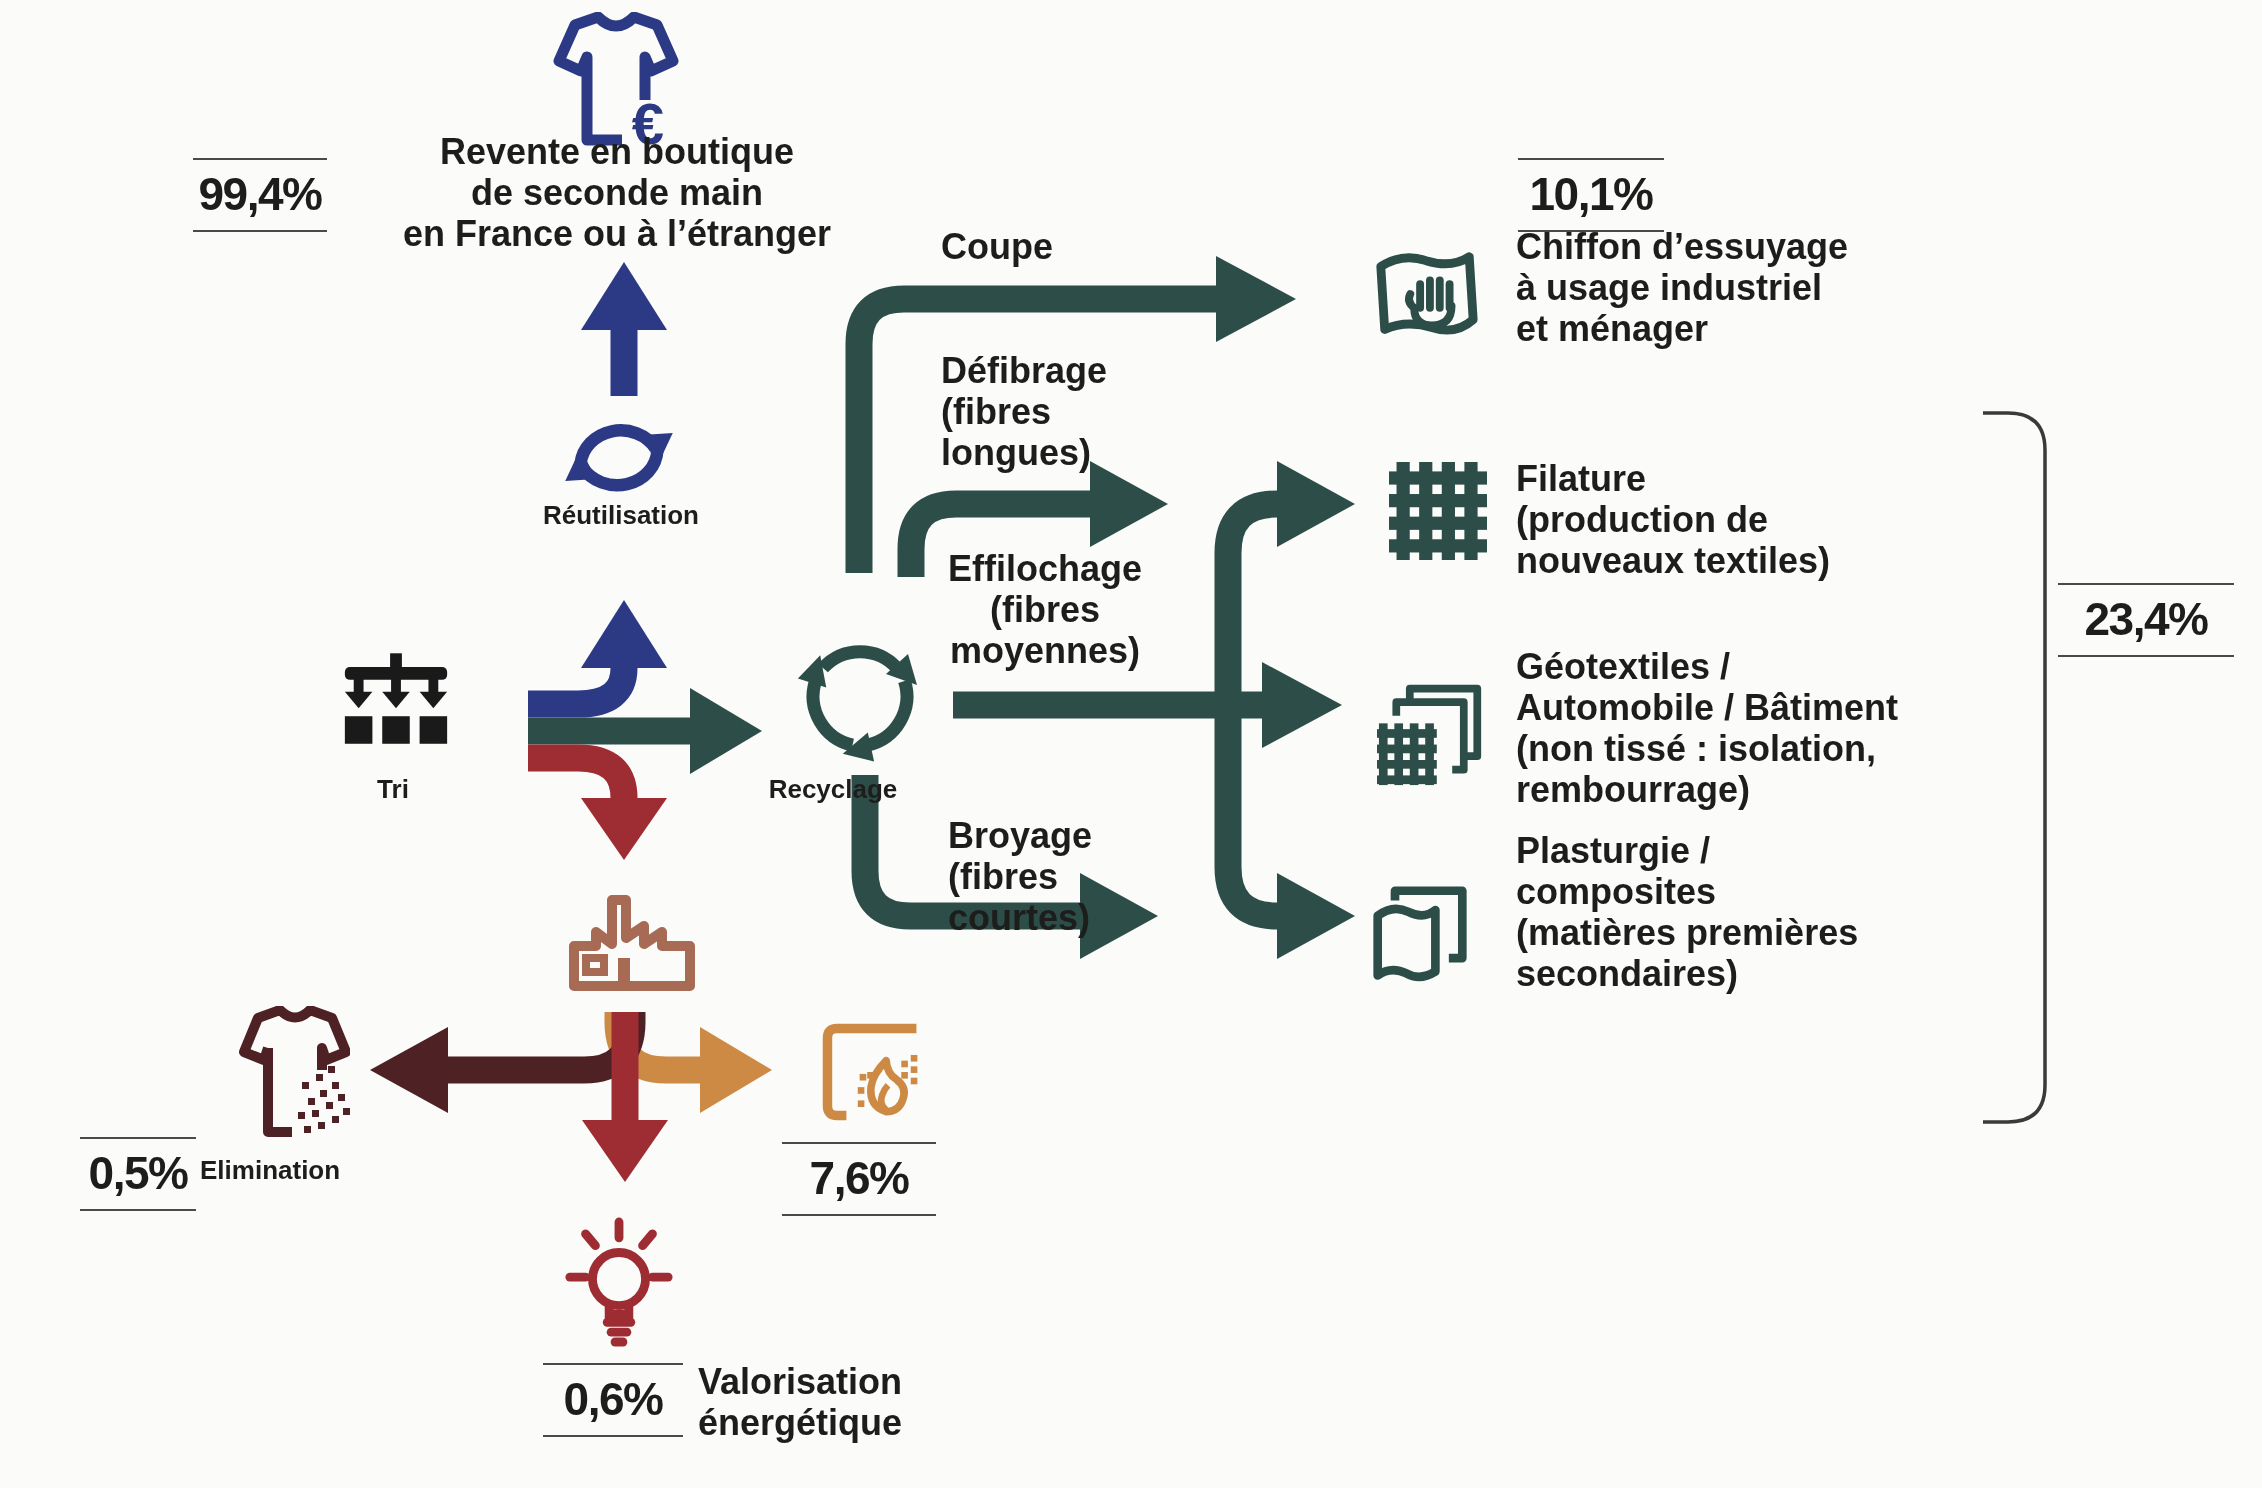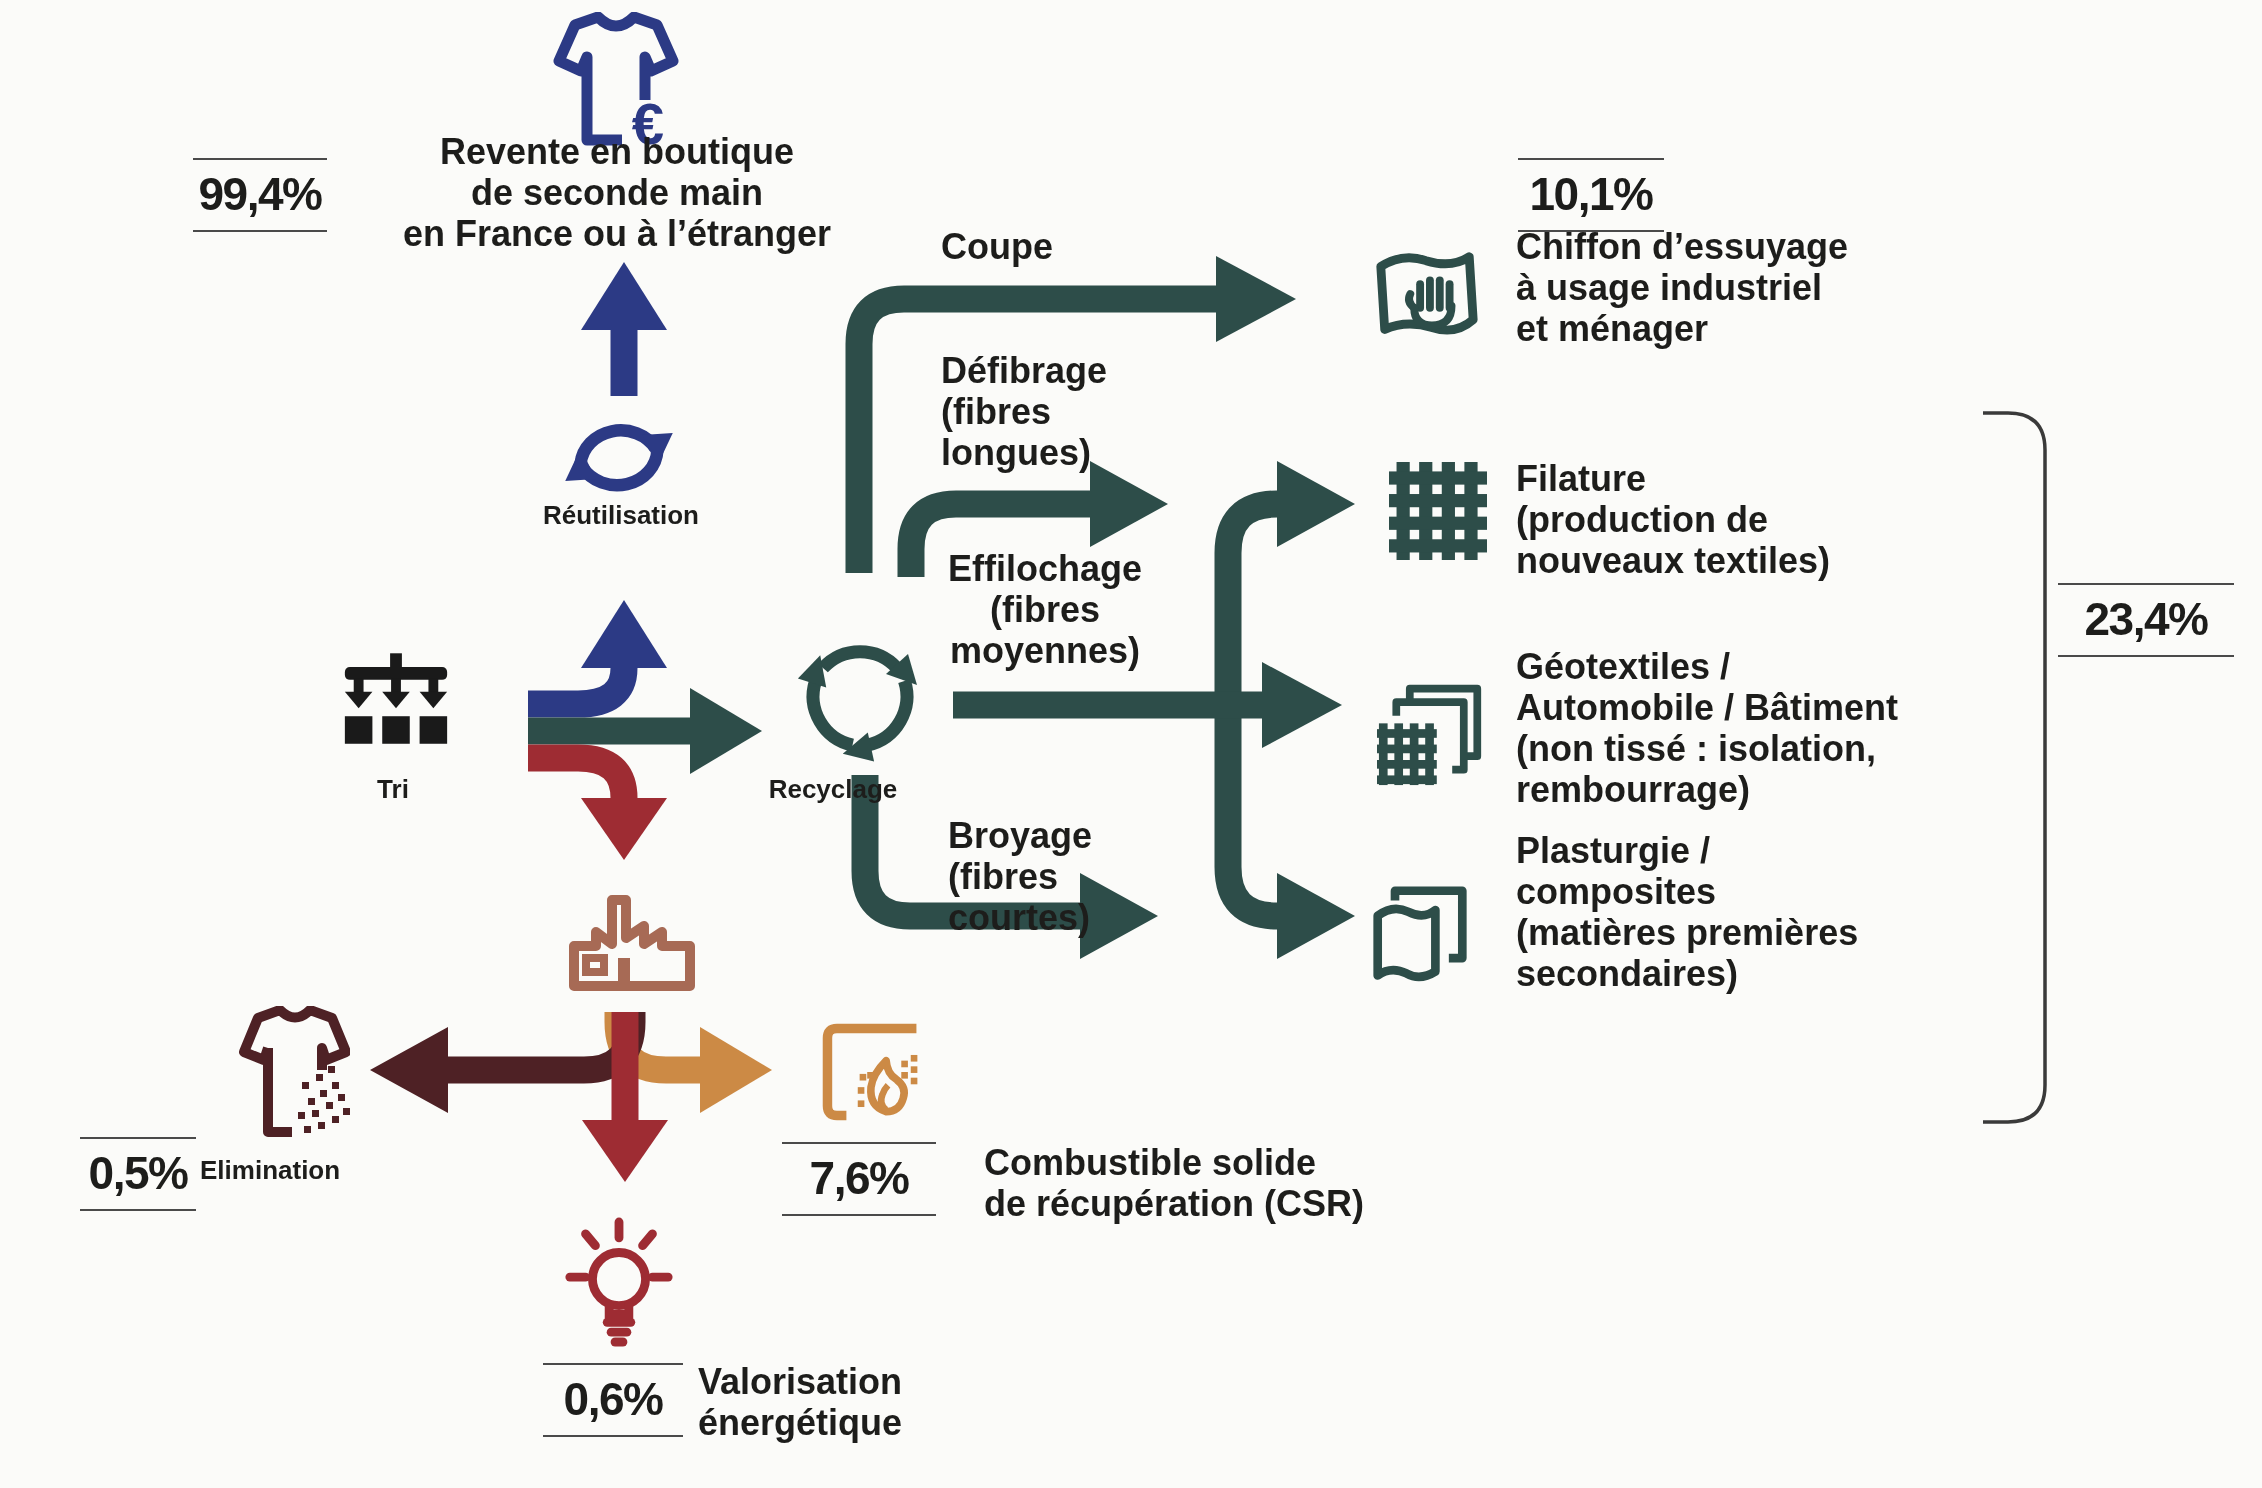--- a/index.html
+++ b/index.html
@@ -277,18 +277,16 @@
   <div class="lbl" style="left:1516px;top:646px;">Géotextiles /
 Automobile / Bâtiment
 (non tissé : isolation,
 rembourrage)</div>
   <div class="lbl" style="left:1516px;top:830px;">Plasturgie /
 composites
 (matières premières
 secondaires)</div>
 
   <div class="lbl big" style="left:200px;top:1156px;">Elimination</div>
-  <div class="lbl" style="left:984px;top:1142px;">Combustible solide
-de récupération (CSR)</div>
   <div class="lbl" style="left:698px;top:1361px;">Valorisation
 énergétique</div>
 
 </div>
 
 </body></html>

